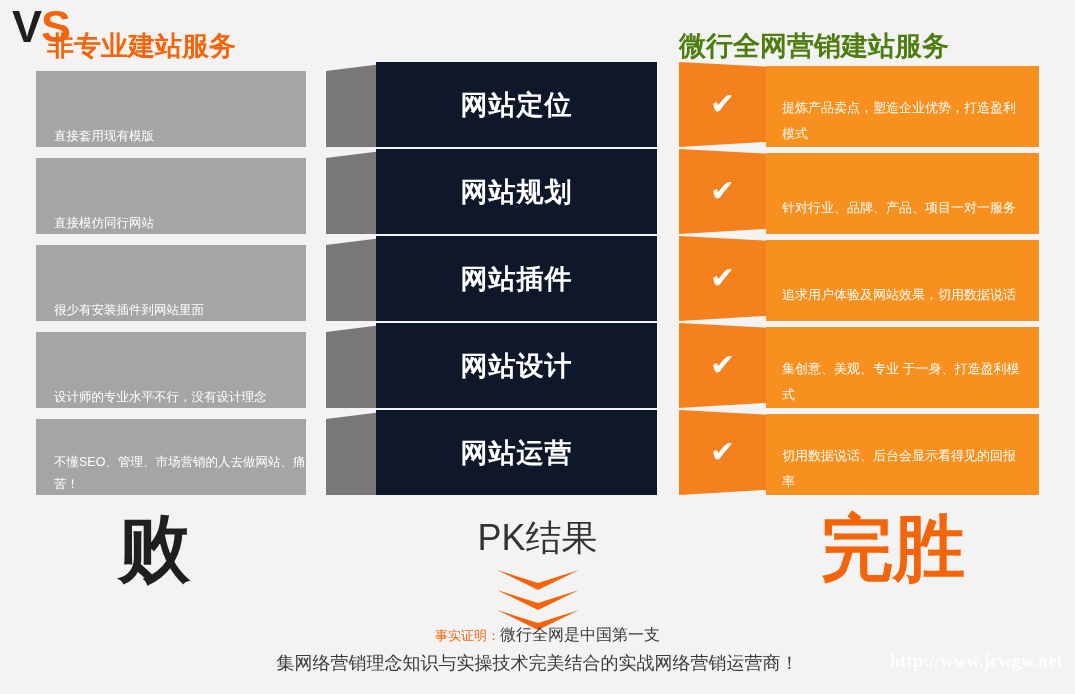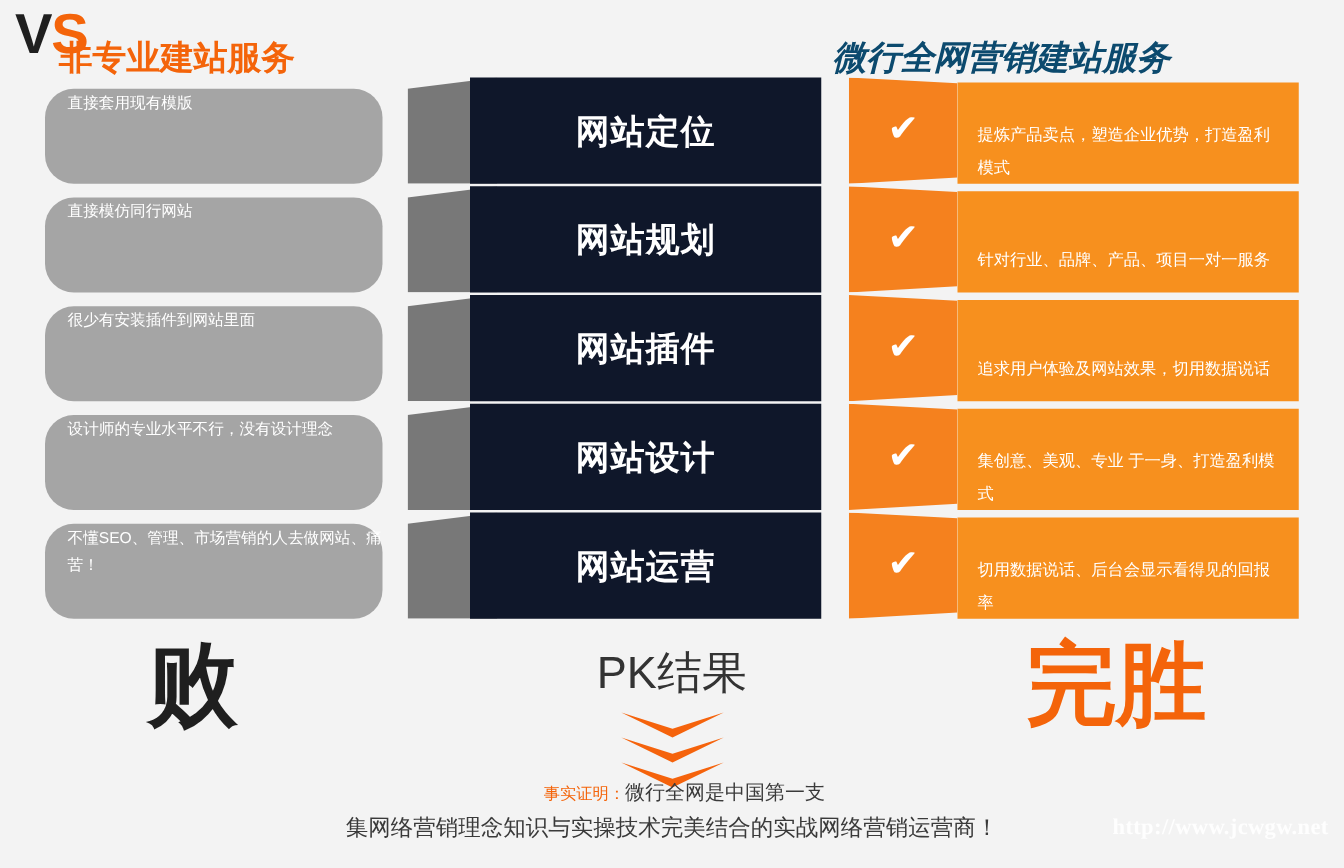--- a/index.html
+++ b/index.html
@@ -27,28 +27,27 @@
     left: 47px;
     top: 28px;
     font-size: 27px;
     font-weight: bold;
     color: #f4640a;
     letter-spacing: 0px;
     white-space: nowrap;
   }
   .hdr-right {
     position: absolute;
-    right: 43px;
+    right: 30px;
     top: 28px;
     font-size: 27px;
     font-weight: bold;
-    color: #0c4a6e;
+    color: #4d7c0f;
     letter-spacing: 0px;
     white-space: nowrap;
-    font-style: italic;
   }
   .hdr-vs {
     position: absolute;
     left: 12px; right: 0;
     top: 4px;
     text-align: left;
     font-size: 45px;
     font-weight: bold;
     line-height: 1;
     letter-spacing: -1px;
@@ -72,24 +71,23 @@
 
   
   .left-bar {
     position: absolute;
     left: 36px;
     top: 9px;
     width: 270px;
     height: 76px;
     background: #a5a5a5;
     display: flex;
-    align-items: flex-start;
+    align-items: flex-end;
     box-sizing: border-box;
     padding: 0 0 0 18px;
-    border-radius: 23px;
   }
   .left-text {
     color: #ffffff;
     font-size: 12.5px;
     line-height: 22px;
     max-width: 258px;
   }
   
   .left-fold {
     position: absolute;

